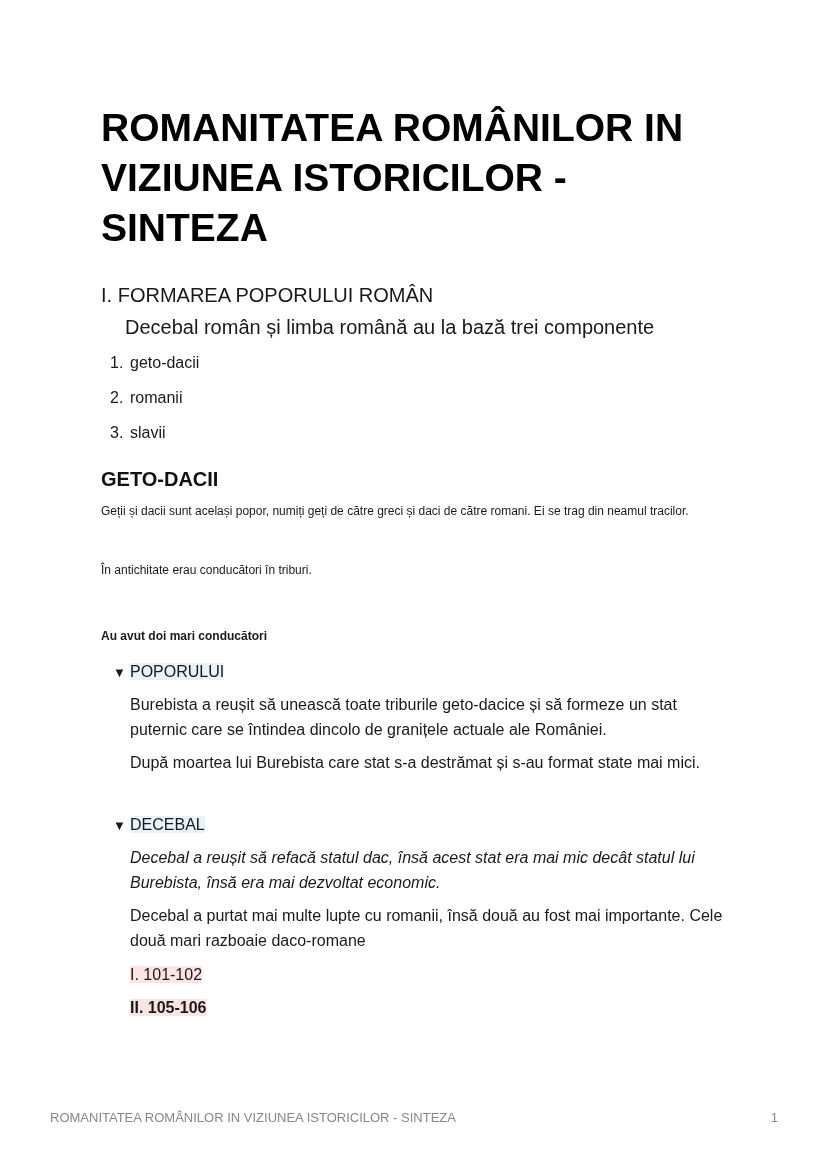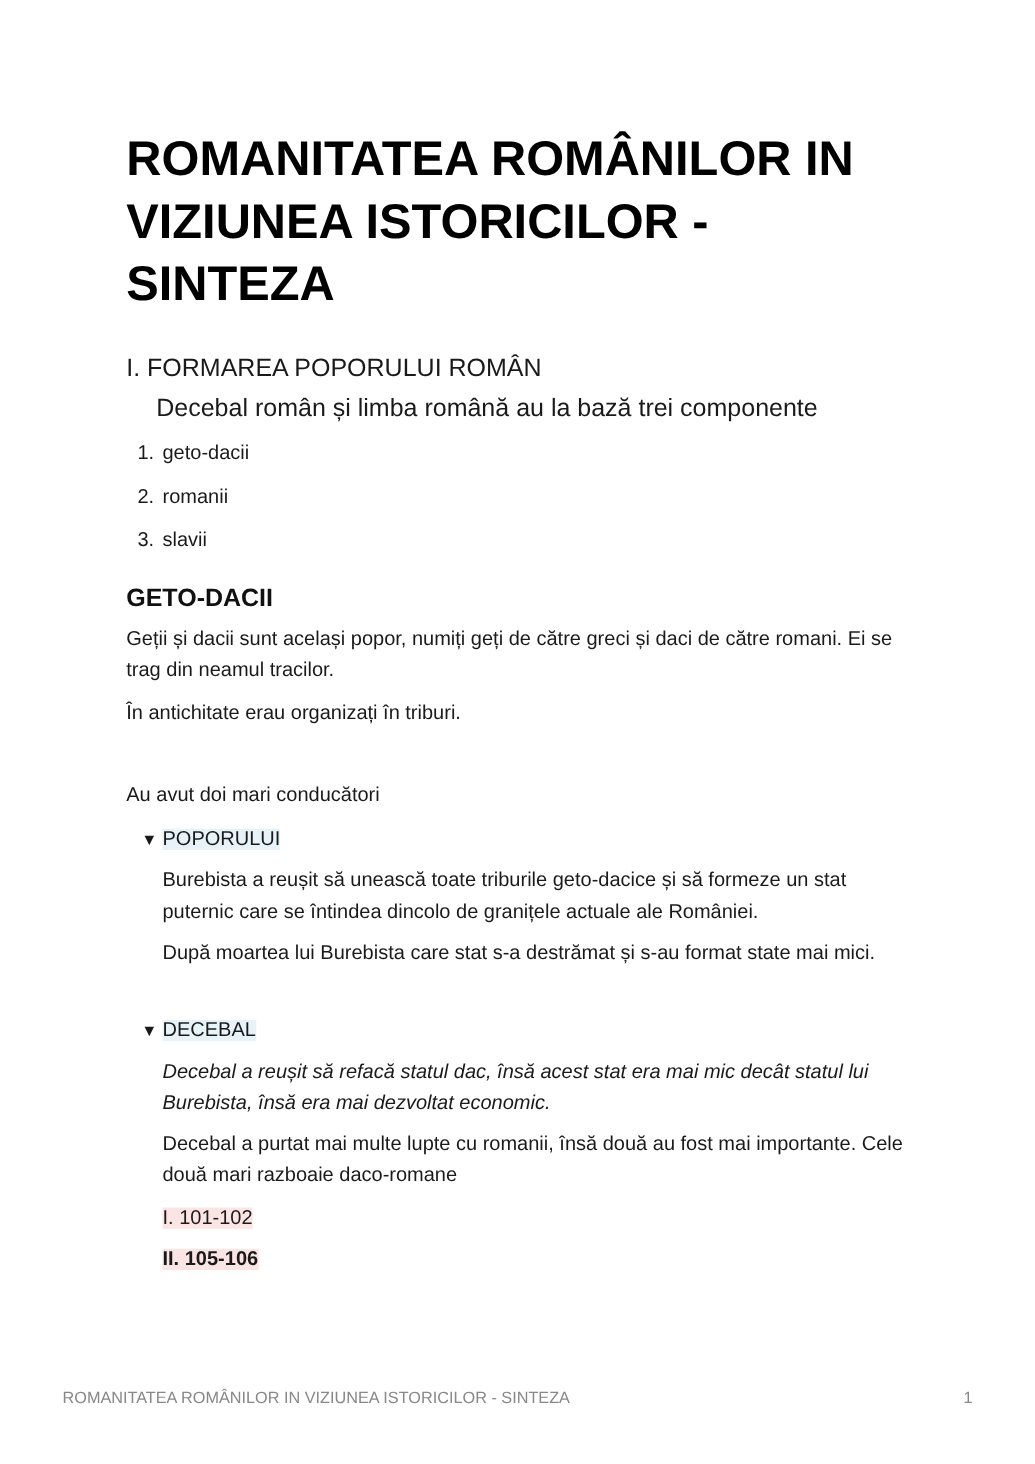--- a/index.html
+++ b/index.html
@@ -14,21 +14,21 @@
       margin: 0; letter-spacing: 0px;
     }
     .abs { position: absolute; font-size: 20px; line-height: 25px; margin: 0; }
     .section-label { top: 283px; left: 0; }
     .intro { top: 315px; left: 24px; }
     .num-list { position: absolute; top: 350px; left: 0; margin: 0; padding: 0; list-style: none; }
     .num-list li { height: 35px; font-size: 16px; line-height: 25px; }
     .num-list .n { display: inline-block; width: 29px; text-align: right; padding-right: 0; }
     .num-list .n span { display: inline-block; width: 20px; text-align: left; margin-left: 8px; }
     .h2 { position: absolute; top: 465px; left: 0; font-size: 20px; font-weight: bold; line-height: 28px; margin: 0; color: #111; }
-    .para { position: absolute; left: 0; width: 630px; font-size: 16px; line-height: 25px; margin: 0; }
+    .para { position: absolute; left: 0; width: 630px; font-size: 12px; line-height: 25px; margin: 0; }
     .toggle { position: absolute; left: 12px; font-size: 16px; line-height: 25px; }
     .toggle .arrow { display: inline-block; width: 17px; font-size: 13px; }
     .hl-blue { background: #e7f3f8; }
     .hl-red { background: #fbe4e4; }
     .inner { position: absolute; left: 29px; width: 600px; font-size: 16px; line-height: 25px; margin: 0; }
     .footer { position: absolute; top: 1108px; left: 50px; width: 728px; font-size: 13px; color: #888; line-height: 20px; }
     .footer .page-num { position: absolute; right: 0; top: 0; }
   </style>
 </head>
 <body>
@@ -41,22 +41,22 @@
 
   <ol class="num-list">
     <li><span class="n"><span>1.</span></span><span>geto-dacii</span></li>
     <li><span class="n"><span>2.</span></span><span>romanii</span></li>
     <li><span class="n"><span>3.</span></span><span>slavii</span></li>
   </ol>
 
   <h2 class="h2">GETO-DACII</h2>
 
   <p class="para" style="top:499px;">Geții și dacii sunt același popor, numiți geți de către greci și daci de către romani. Ei se trag din neamul tracilor.</p>
-  <p class="para" style="top:558px;">În antichitate erau organizați în triburi.</p>
-  <p class="para" style="top:624px;">Au avut doi mari conducători</p>
+  <p class="para" style="top:558px;">În antichitate erau conducători în triburi.</p>
+  <p class="para" style="top:624px;font-weight:bold;">Au avut doi mari conducători</p>
 
   <div class="toggle" style="top:659px;">
     <span class="arrow">▼</span><span class="hl-blue">POPORULUI</span>
   </div>
   <p class="inner" style="top:692px;">Burebista a reușit să unească toate triburile geto-dacice și să formeze un stat puternic care se întindea dincolo de granițele actuale ale României.</p>
   <p class="inner" style="top:750px;">După moartea lui Burebista care stat s-a destrămat și s-au format state mai mici.</p>
 
   <div class="toggle" style="top:812px;">
     <span class="arrow">▼</span><span class="hl-blue">DECEBAL</span>
   </div>

